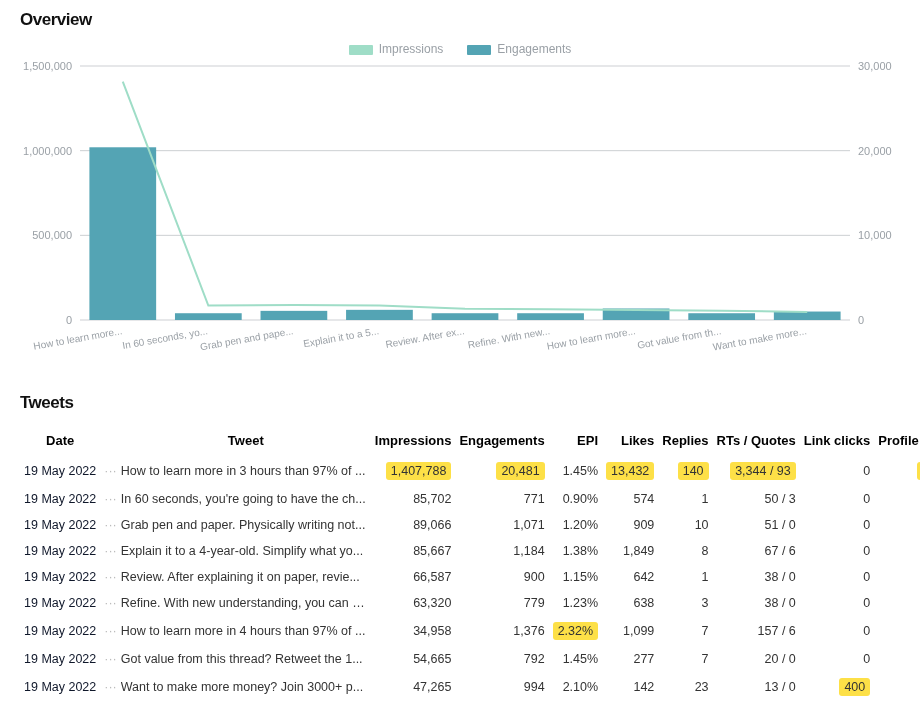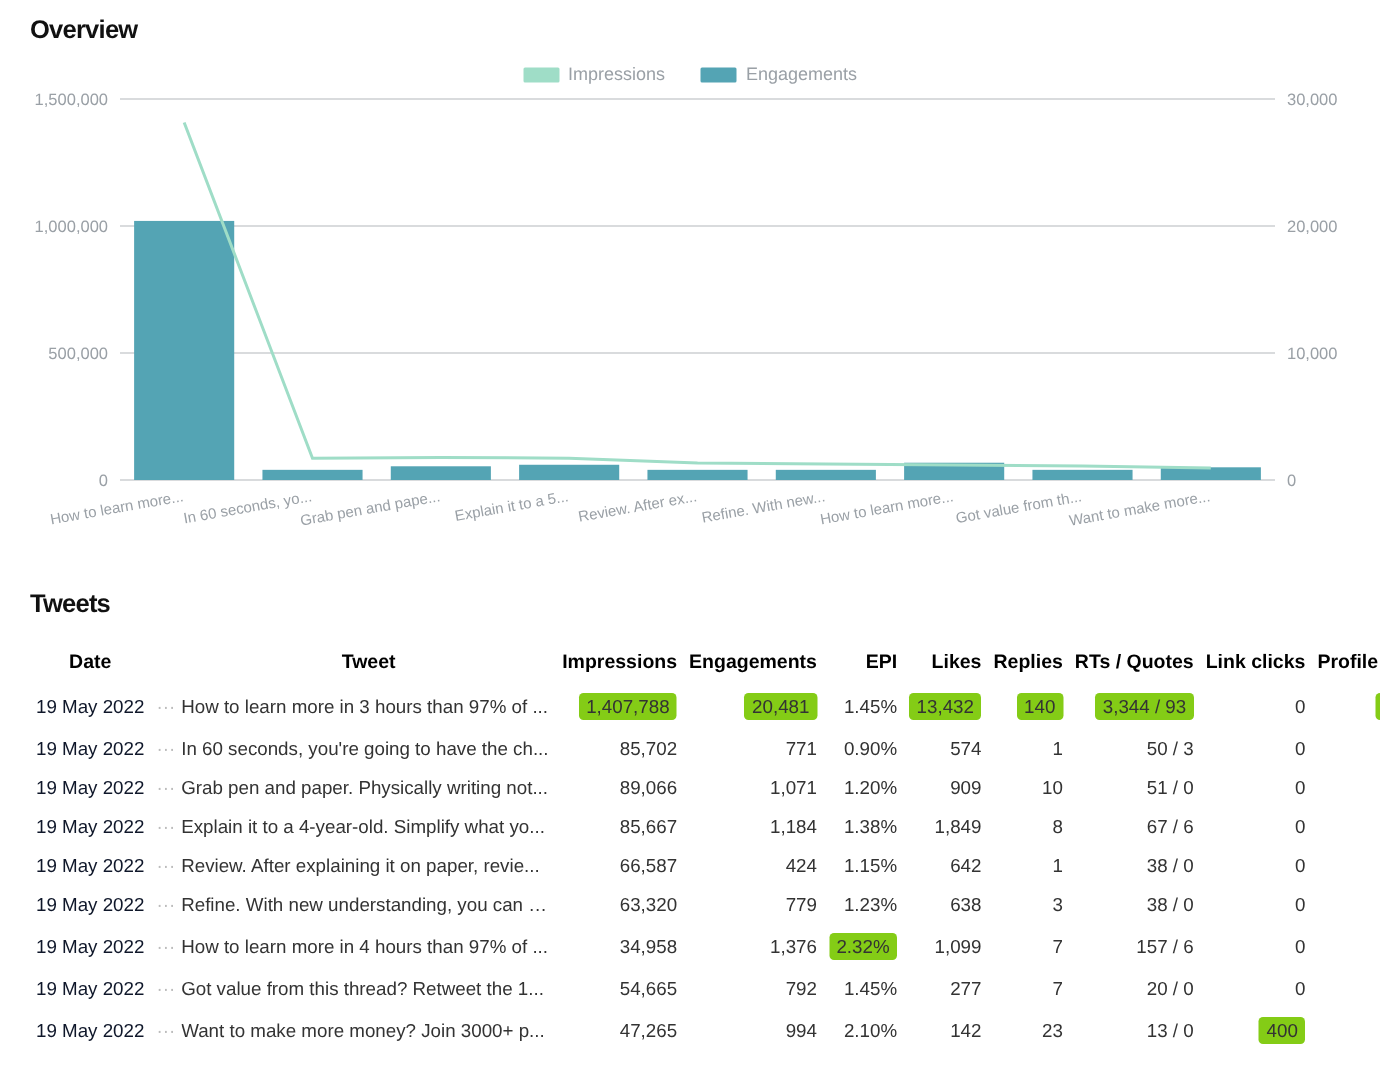--- a/index.html
+++ b/index.html
@@ -39,21 +39,21 @@
   table { width:100%; border-collapse: collapse; margin-top: 6px; }
   th {
     font-size:13px; font-weight:700; color:#000000;
     padding: 8px 4px; text-align:right; white-space:nowrap;
   }
   th.left { text-align:center; }
   td { font-size:12.5px; color:#333; padding: 6px 4px; white-space:nowrap; text-align:right; }
   td.date { text-align:left; color:#0f172a; }
   td.dots { text-align:center; color:#bbb; width:20px; padding-right:4px; padding-left:4px; }
   td.tweet { text-align:left; max-width: 250px; overflow:hidden; text-overflow:ellipsis; padding-left:0;margin-top:16px; }
-  td .hl { background:#84cc16; border-radius:3px; padding:2px 5px; display:inline-block; font-weight:500;}
+  td .hl { background:#fde047; border-radius:3px; padding:2px 5px; display:inline-block; font-weight:500;}
   tr td { border-top: 0; }
 </style>
 </head>
 <body>
 
 <h2>Overview</h2>
 
 <div class="chart">
   <div class="legend">
     <span><span class="sw imp"></span><span>Impressions</span></span>
@@ -163,21 +163,21 @@
         <td>8</td>
         <td>67 / 6</td>
         <td>0</td>
         <td>100</td>
       </tr>
       <tr>
         <td class="date">19 May 2022</td>
         <td class="dots">···</td>
         <td class="tweet">Review. After explaining it on paper, revie...</td>
         <td>66,587</td>
-        <td>424</td>
+        <td>900</td>
         <td>1.15%</td>
         <td>642</td>
         <td>1</td>
         <td>38 / 0</td>
         <td>0</td>
         <td>85</td>
       </tr>
       <tr>
         <td class="date">19 May 2022</td>
         <td class="dots">···</td>

